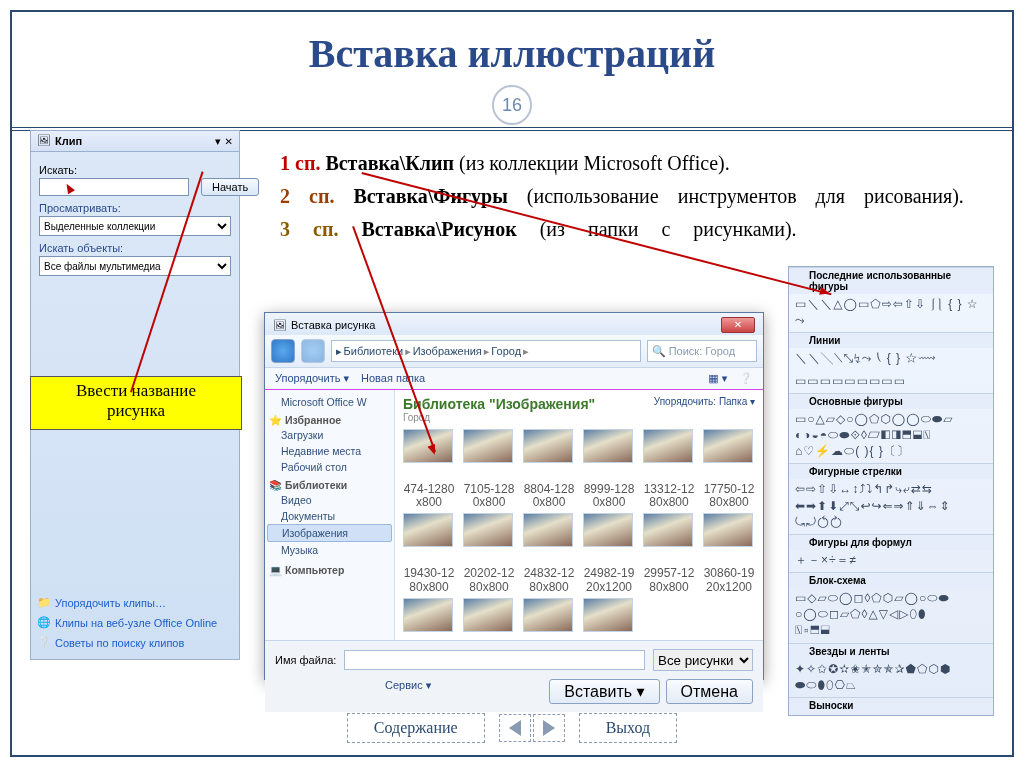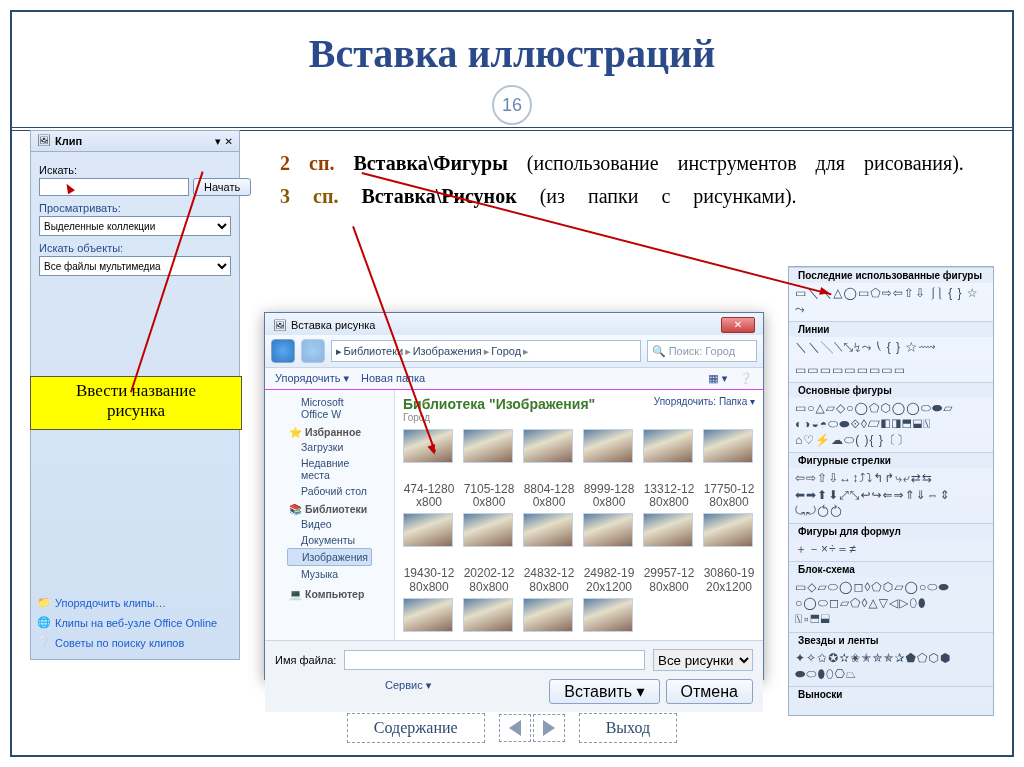--- a/index.html
+++ b/index.html
@@ -75,21 +75,21 @@
     background: linear-gradient(#e8eefb, #d5e2f5);
     padding: 3px 6px;
     border-bottom: 1px solid #9ab0cc;
     display: flex;
     align-items: center;
     gap: 4px;
   }
   .clip-title .t { font-weight: bold; flex: 1; }
   .clip-body { padding: 6px 8px; }
   .clip-label { margin-top: 6px; }
-  .clip-row { display: flex; gap: 4px; margin-top: 2px; align-items: center; }
+  .clip-row { display: flex; gap: 12px; margin-top: 2px; align-items: center; }
   .clip-row input[type=text] {
     flex: 1; height: 18px; border: 1px solid #7a93b5; font-size: 11px; padding: 0 3px;
   }
   .clip-row select {
     width: 100%; height: 20px; border: 1px solid #7a93b5; font-size: 10px; background: #fff;
   }
   .clip-btn {
     padding: 2px 10px;
     background: linear-gradient(#f5f9ff,#dbe7f7);
     border: 1px solid #7a93b5;
@@ -171,21 +171,21 @@
     color: #2a4a8a;
   }
   .dlg-body {
     display: flex;
     height: 250px;
   }
   .nav-tree {
     width: 130px;
     border-right: 1px solid #d4def0;
     background: #f6f9fe;
-    padding: 4px 22px;
+    padding: 4px 2px;
     font-size: 10.5px;
     color: #30507a;
   }
   .nav-tree .item { padding: 2px 2px 2px 14px; display: block; }
   .nav-tree .hdr { font-weight: bold; padding: 3px 0 2px 2px; color: #555; }
   .nav-tree .item.sel { background: #cfe0f7; border: 1px solid #9ab8de; border-radius: 2px; }
   .file-area {
     flex: 1;
     background: #fff;
     padding: 6px 8px;
@@ -232,21 +232,21 @@
     width: 206px; height: 450px;
     background: linear-gradient(#f0f6fe,#e4ecf9);
     border: 1px solid #9ab0cc;
     font-family: Tahoma, sans-serif;
     font-size: 10px;
     overflow: hidden;
   }
   .shapes-panel .sec-title {
     background: #e5edfa;
     font-weight: bold;
-    padding: 2px 9px;
+    padding: 2px 20px;
     border-top: 1px solid #c4d2e6;
   }
   .shapes-panel .sec-body {
     padding: 2px 6px 4px;
     letter-spacing: 1px;
     line-height: 1.35;
     font-size: 12px;
     color: #3a4a60;
     font-family: "Segoe UI Symbol", Arial, sans-serif;
   }
@@ -305,20 +305,24 @@
 </style>
 </head>
 <body>
 
 <div class="slide-frame">
   <div class="title">Вставка иллюстраций</div>
   <div class="page-num">16</div>
   <div class="hr-line"></div>
 
   <div class="content">
+    <div class="line">
+      <span class="n1">1 сп.</span>
+      <span class="bold">Вставка\Клип</span><span> (из коллекции Microsoft Office).</span>
+    </div>
     <div class="line" style="word-spacing: 14px;">
       <span class="n2">2 сп.</span>
       <span class="bold">Вставка\Фигуры</span><span> (использование инструментов для рисования).</span>
     </div>
     <div class="line" style="word-spacing: 18px;">
       <span class="n3">3 сп.</span>
       <span class="bold">Вставка\Рисунок</span><span> (из папки с рисунками).</span>
     </div>
   </div>
 

